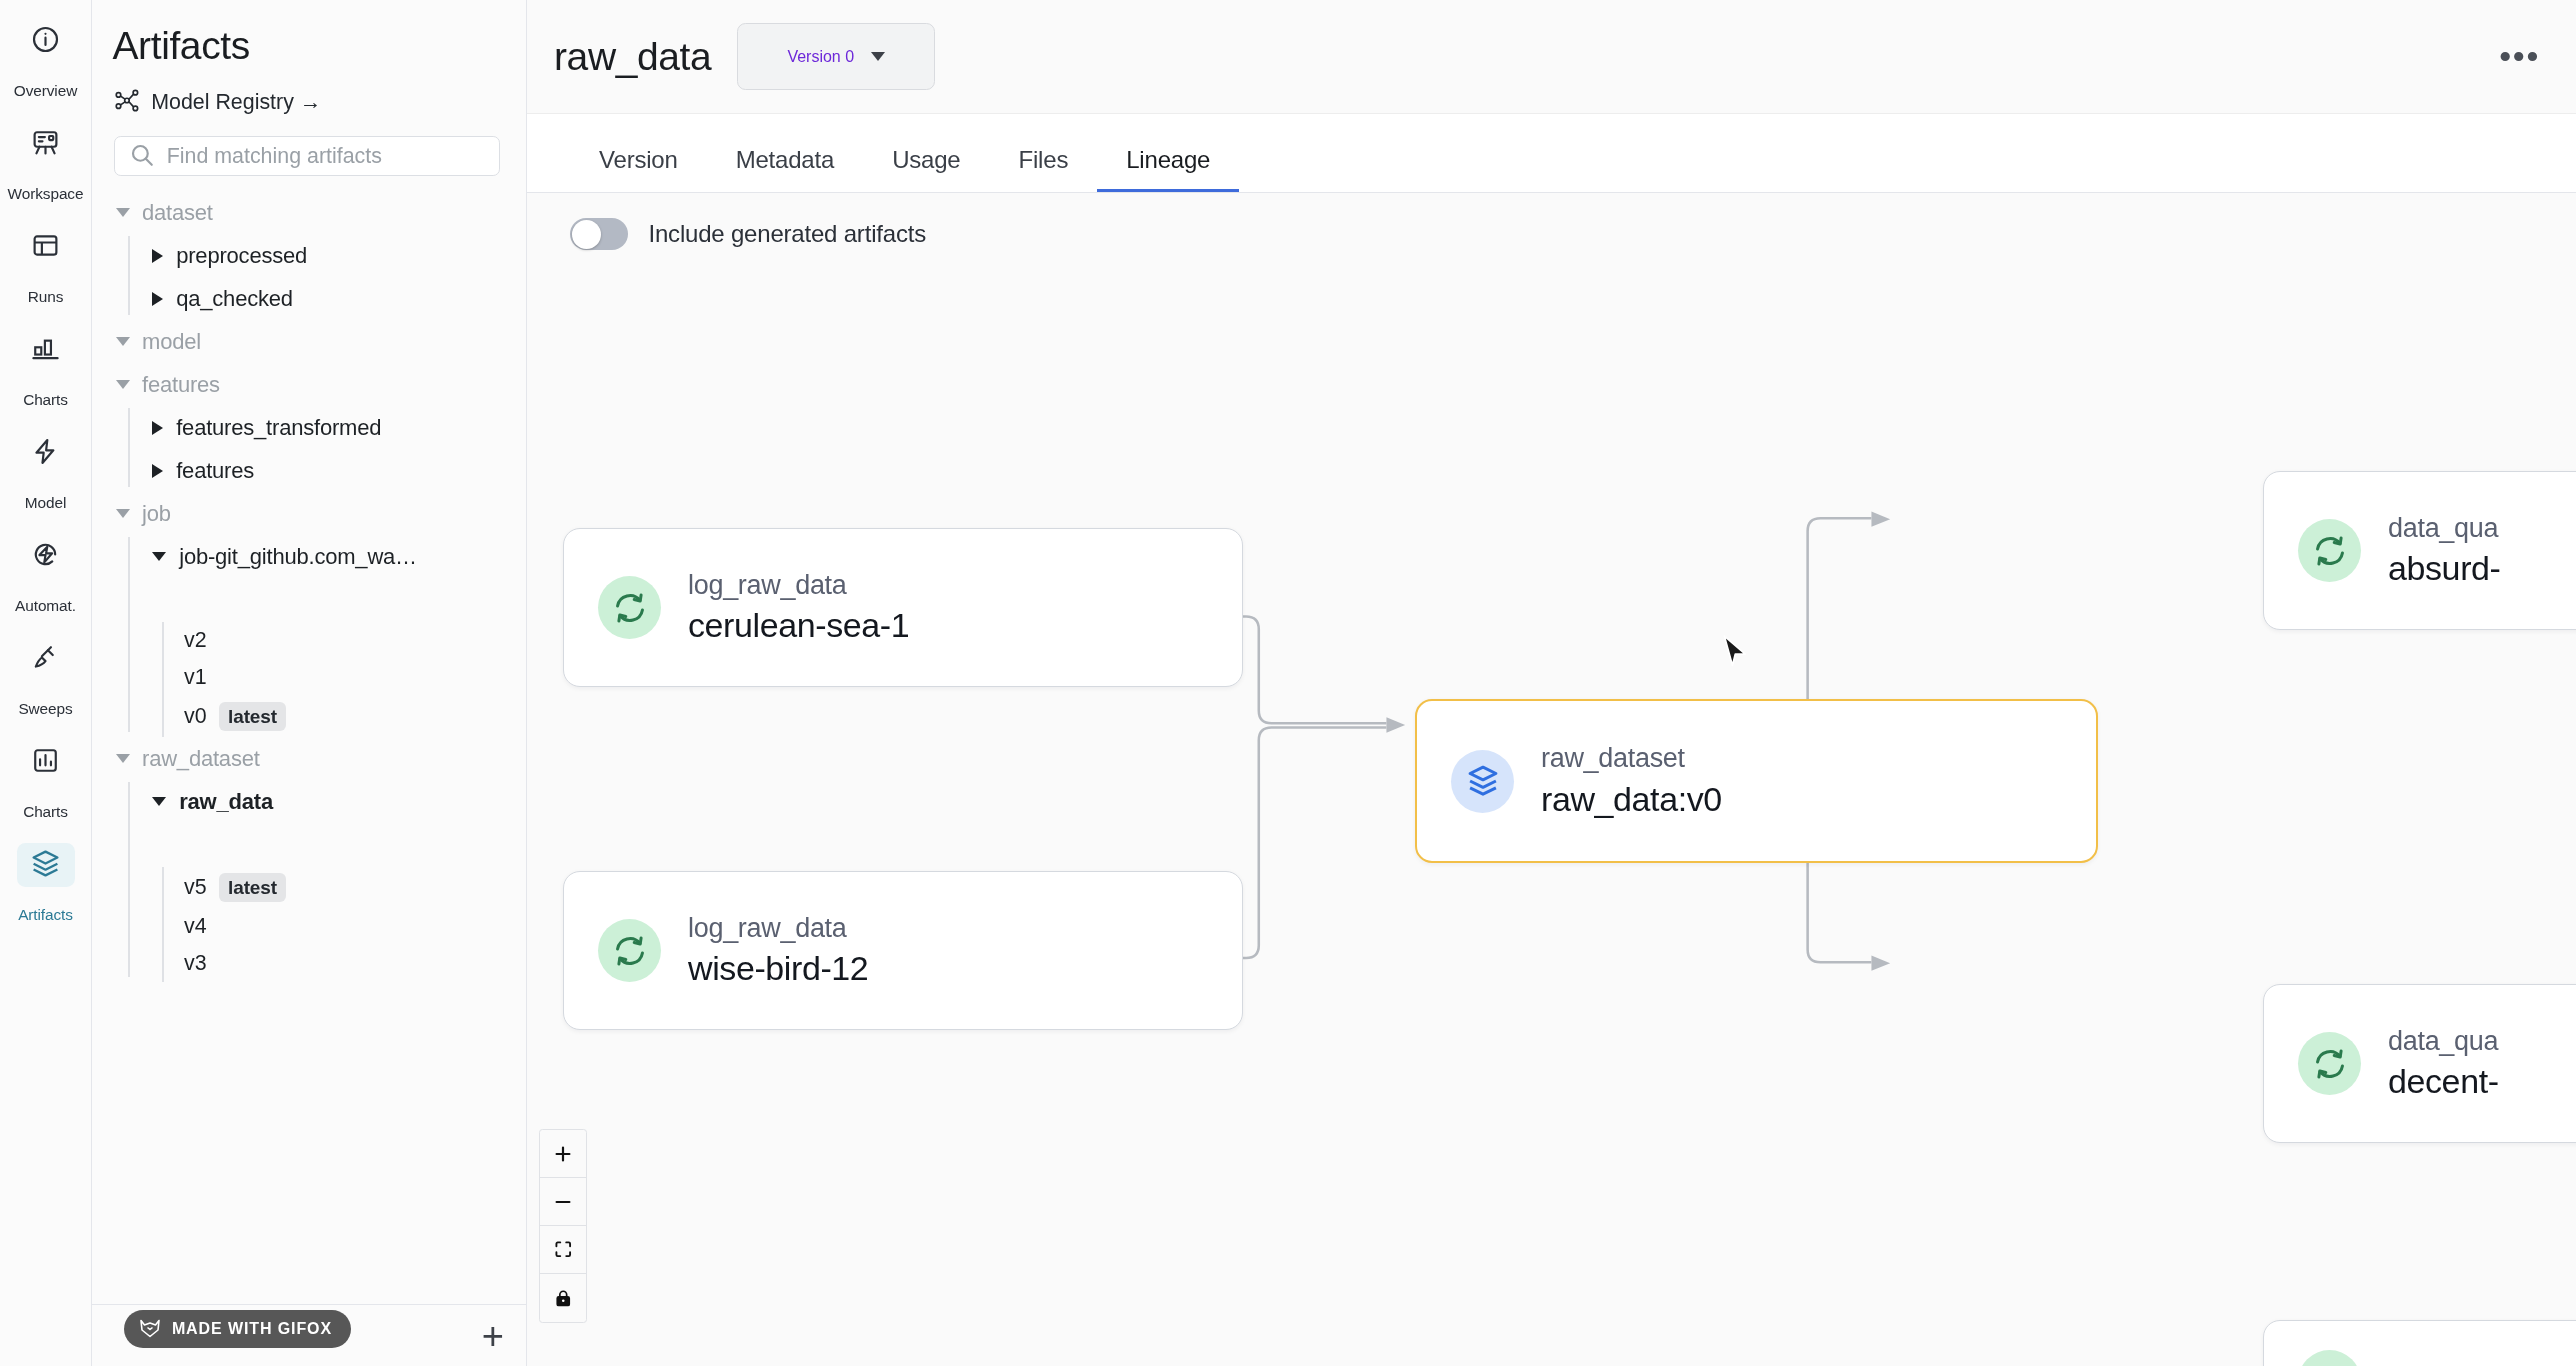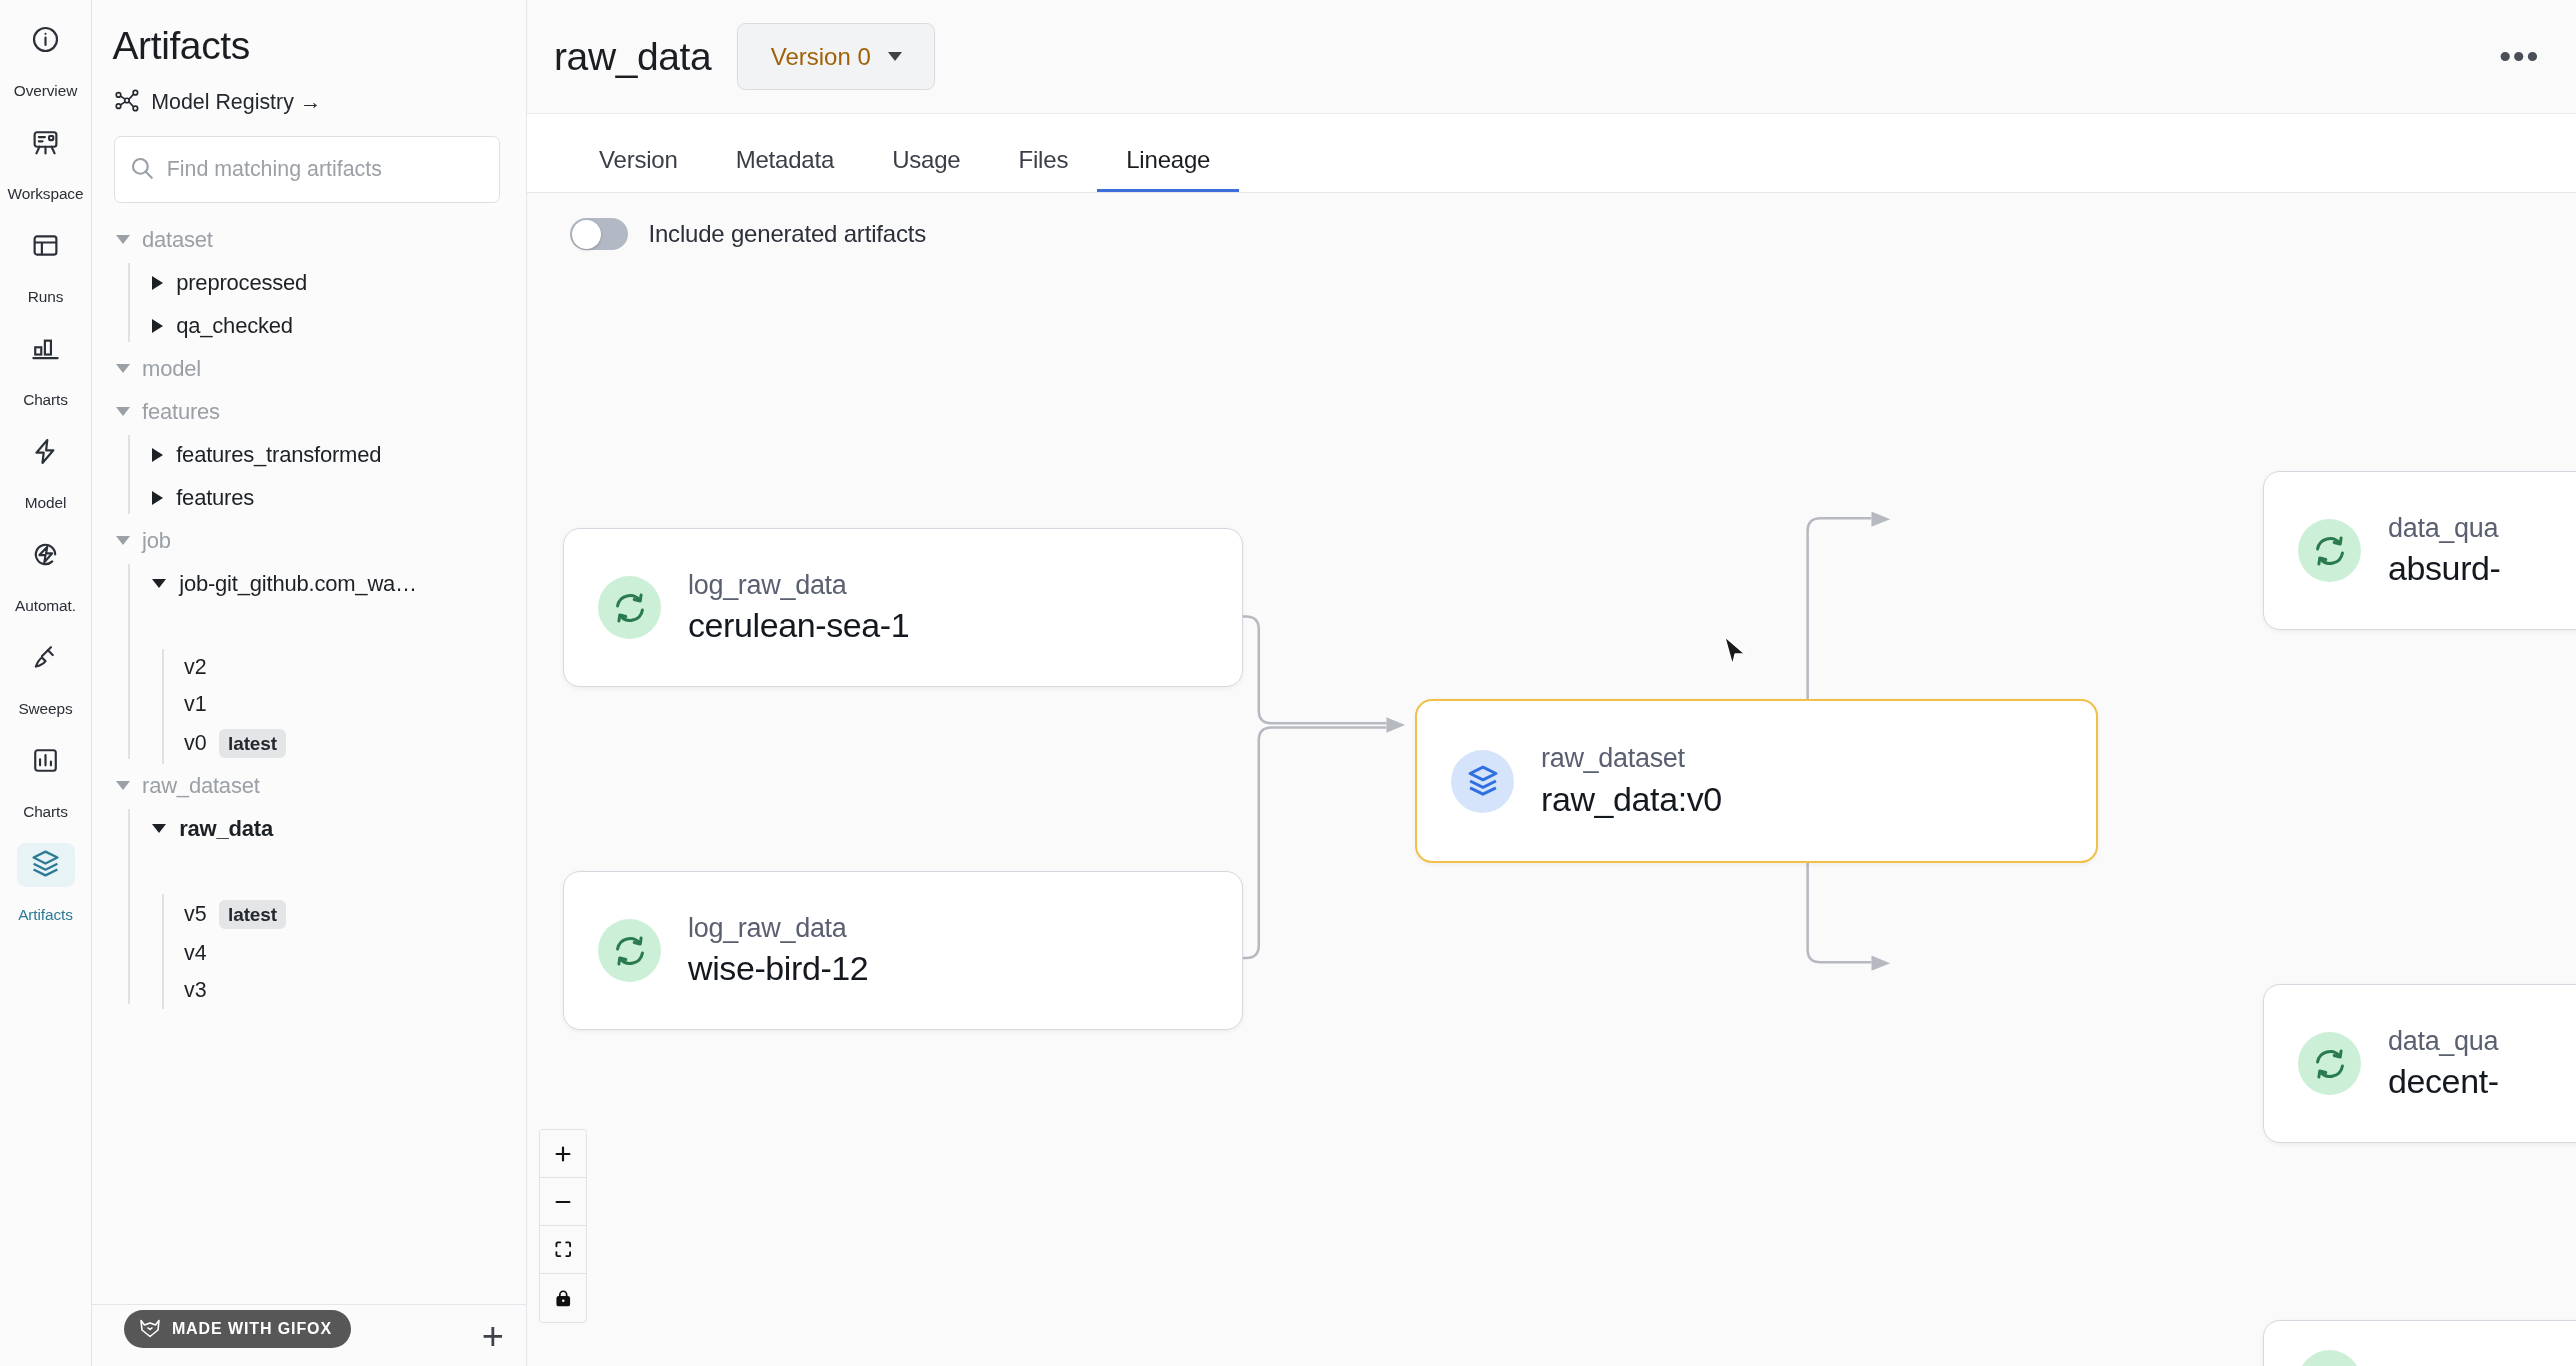--- a/index.html
+++ b/index.html
@@ -56,21 +56,21 @@
     padding: 24px 0 0 20.5px; letter-spacing: -0.4px;
   }
   .sb-registry {
     display: flex; align-items: center; gap: 10.2px;
     padding: 19px 0 0 22px; cursor: pointer;
   }
   .sb-registry-label { font-size: 21.4px; color: #24292f; }
   .sb-search-wrap { padding: 19px 26px 0 22px; }
   .sb-search {
     display: flex; align-items: center; gap: 12px;
-    height: 67px; border: 0.9px solid #dcdfe4; border-radius: 6.8px;
+    height: 40px; border: 0.9px solid #dcdfe4; border-radius: 6.8px;
     background: #fff; padding: 0 13.7px;
   }
   .sb-search input {
     border: 0; outline: 0; font-size: 21.4px; color: #23272d;
     font-family: "Liberation Sans", sans-serif;
     background: transparent; width: 100%;
   }
   .sb-search input::placeholder { color: #9aa0a6; }
 
   .tree { padding: 15.4px 0 0 0; overflow: hidden; flex: 1; }
@@ -138,21 +138,21 @@
     flex: 0 0 114px;
   }
   .art-title { font-size: 39px; color: #1a1d21; letter-spacing: -0.4px; }
   .ver-select {
     margin-left: 26px; height: 67px; min-width: 198px;
     border: 0.9px solid #d9dbdf; border-radius: 8.5px;
     background: #f2f3f4;
     display: flex; align-items: center; justify-content: center; gap: 17px;
     cursor: pointer; padding: 0 20.5px;
   }
-  .ver-select-label { font-size: 24px; color: #a16207; }
+  .ver-select-label { font-size: 16px; color: #6d28d9; }
   .ver-caret { width: 0; height: 0; border-left: 7.7px solid transparent;
                border-right: 7.7px solid transparent; border-top: 9.4px solid #3d4148; }
   .dots { margin-left: auto; font-size: 34px; color: #4a4f57; letter-spacing: 1.7px;
           cursor: pointer; line-height: 0.4; }
 
   .tabs {
     height: 79px; background: #fff; border-bottom: 0.9px solid #e4e6eb;
     display: flex; align-items: flex-end; padding-left: 43px; gap: 0;
     flex: 0 0 79px;
   }

